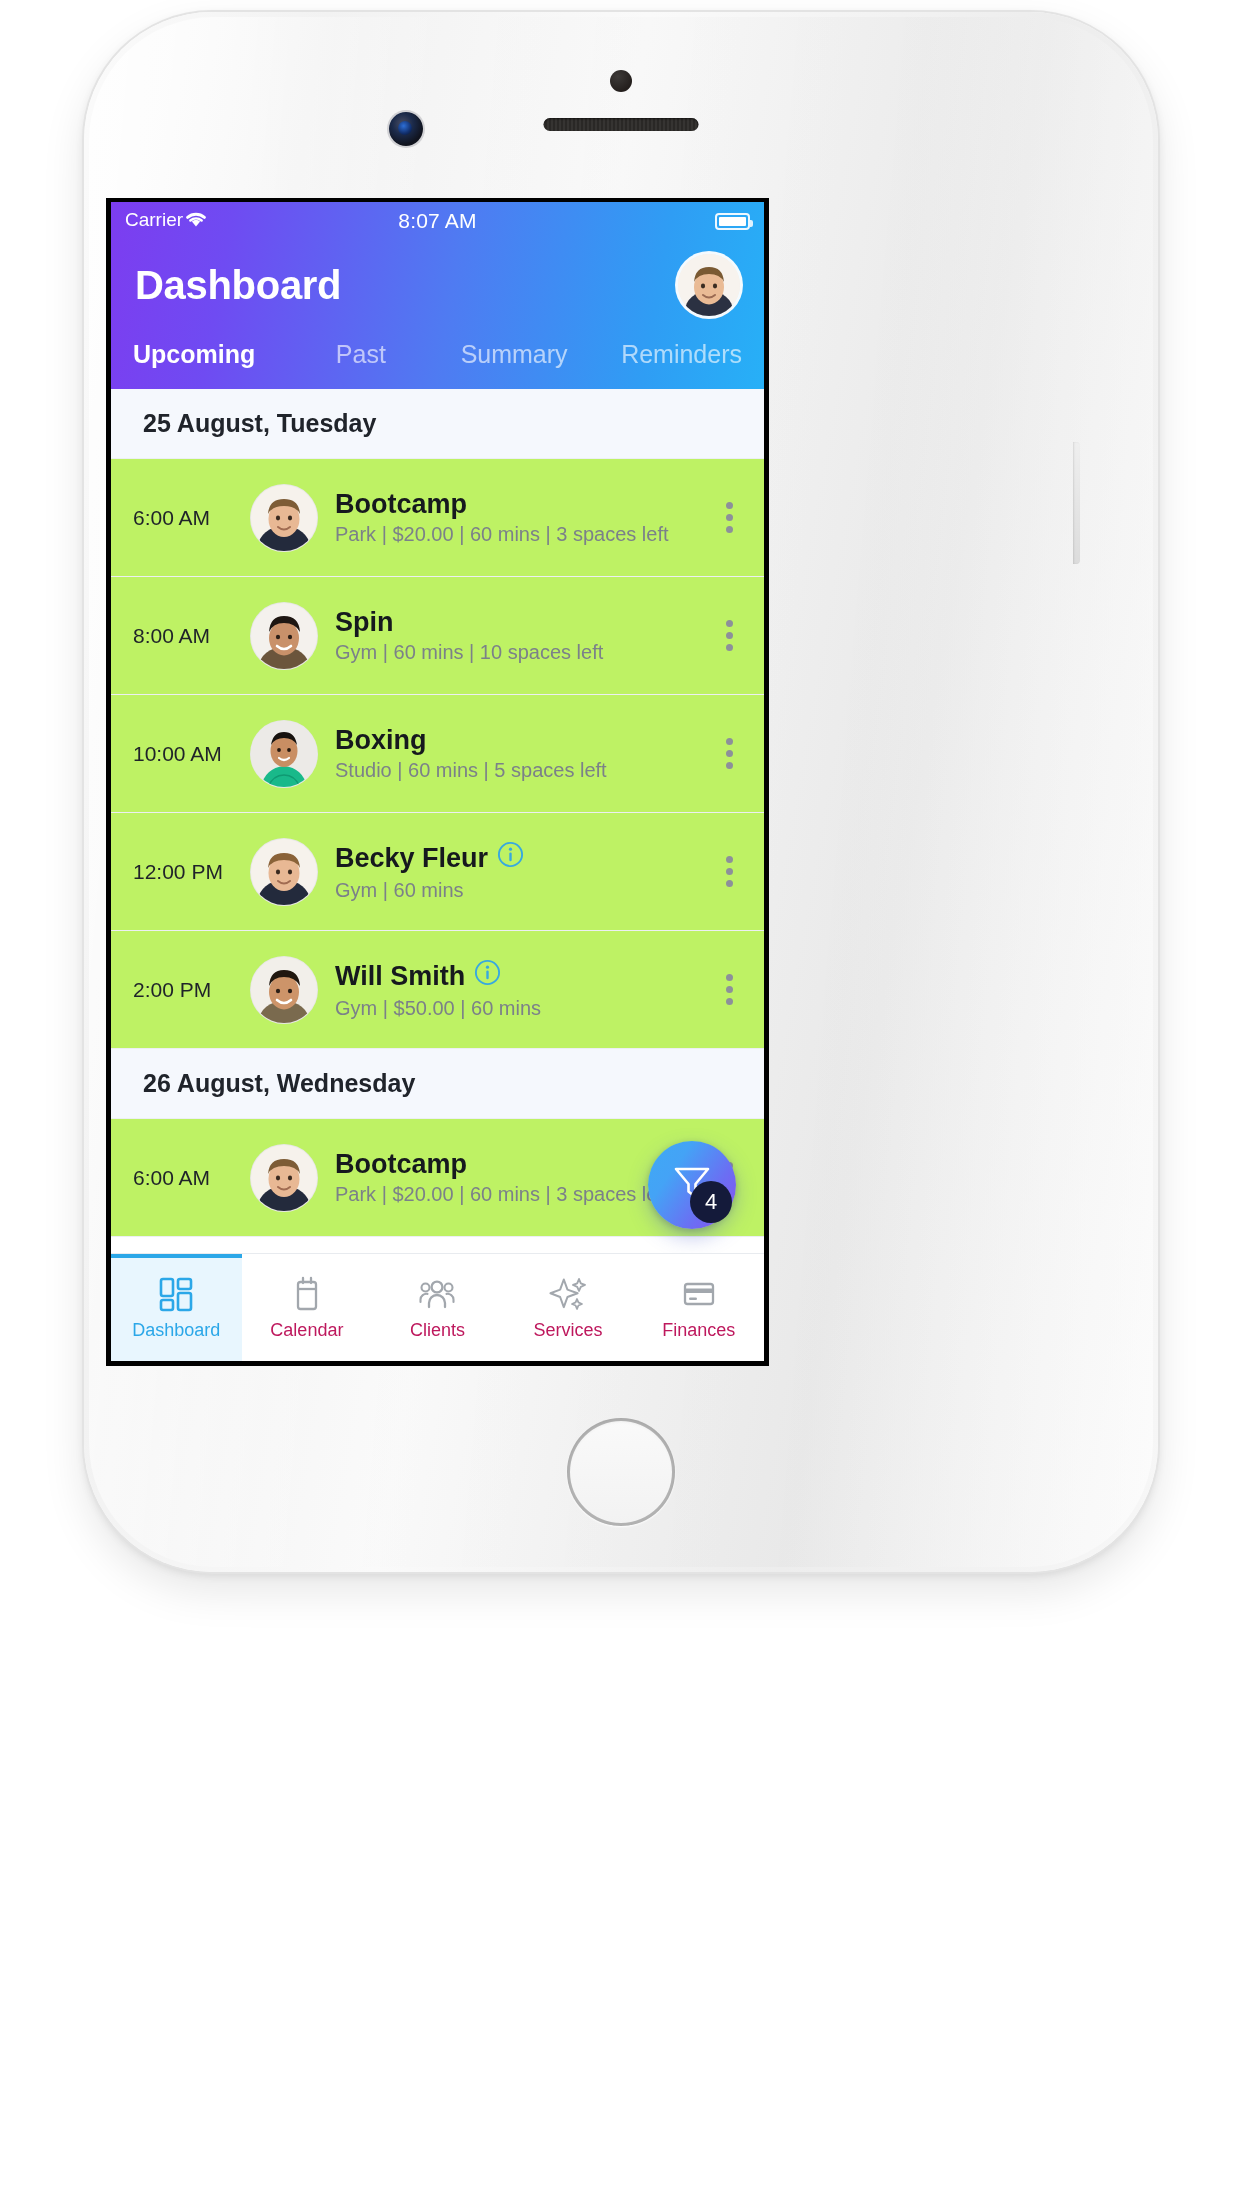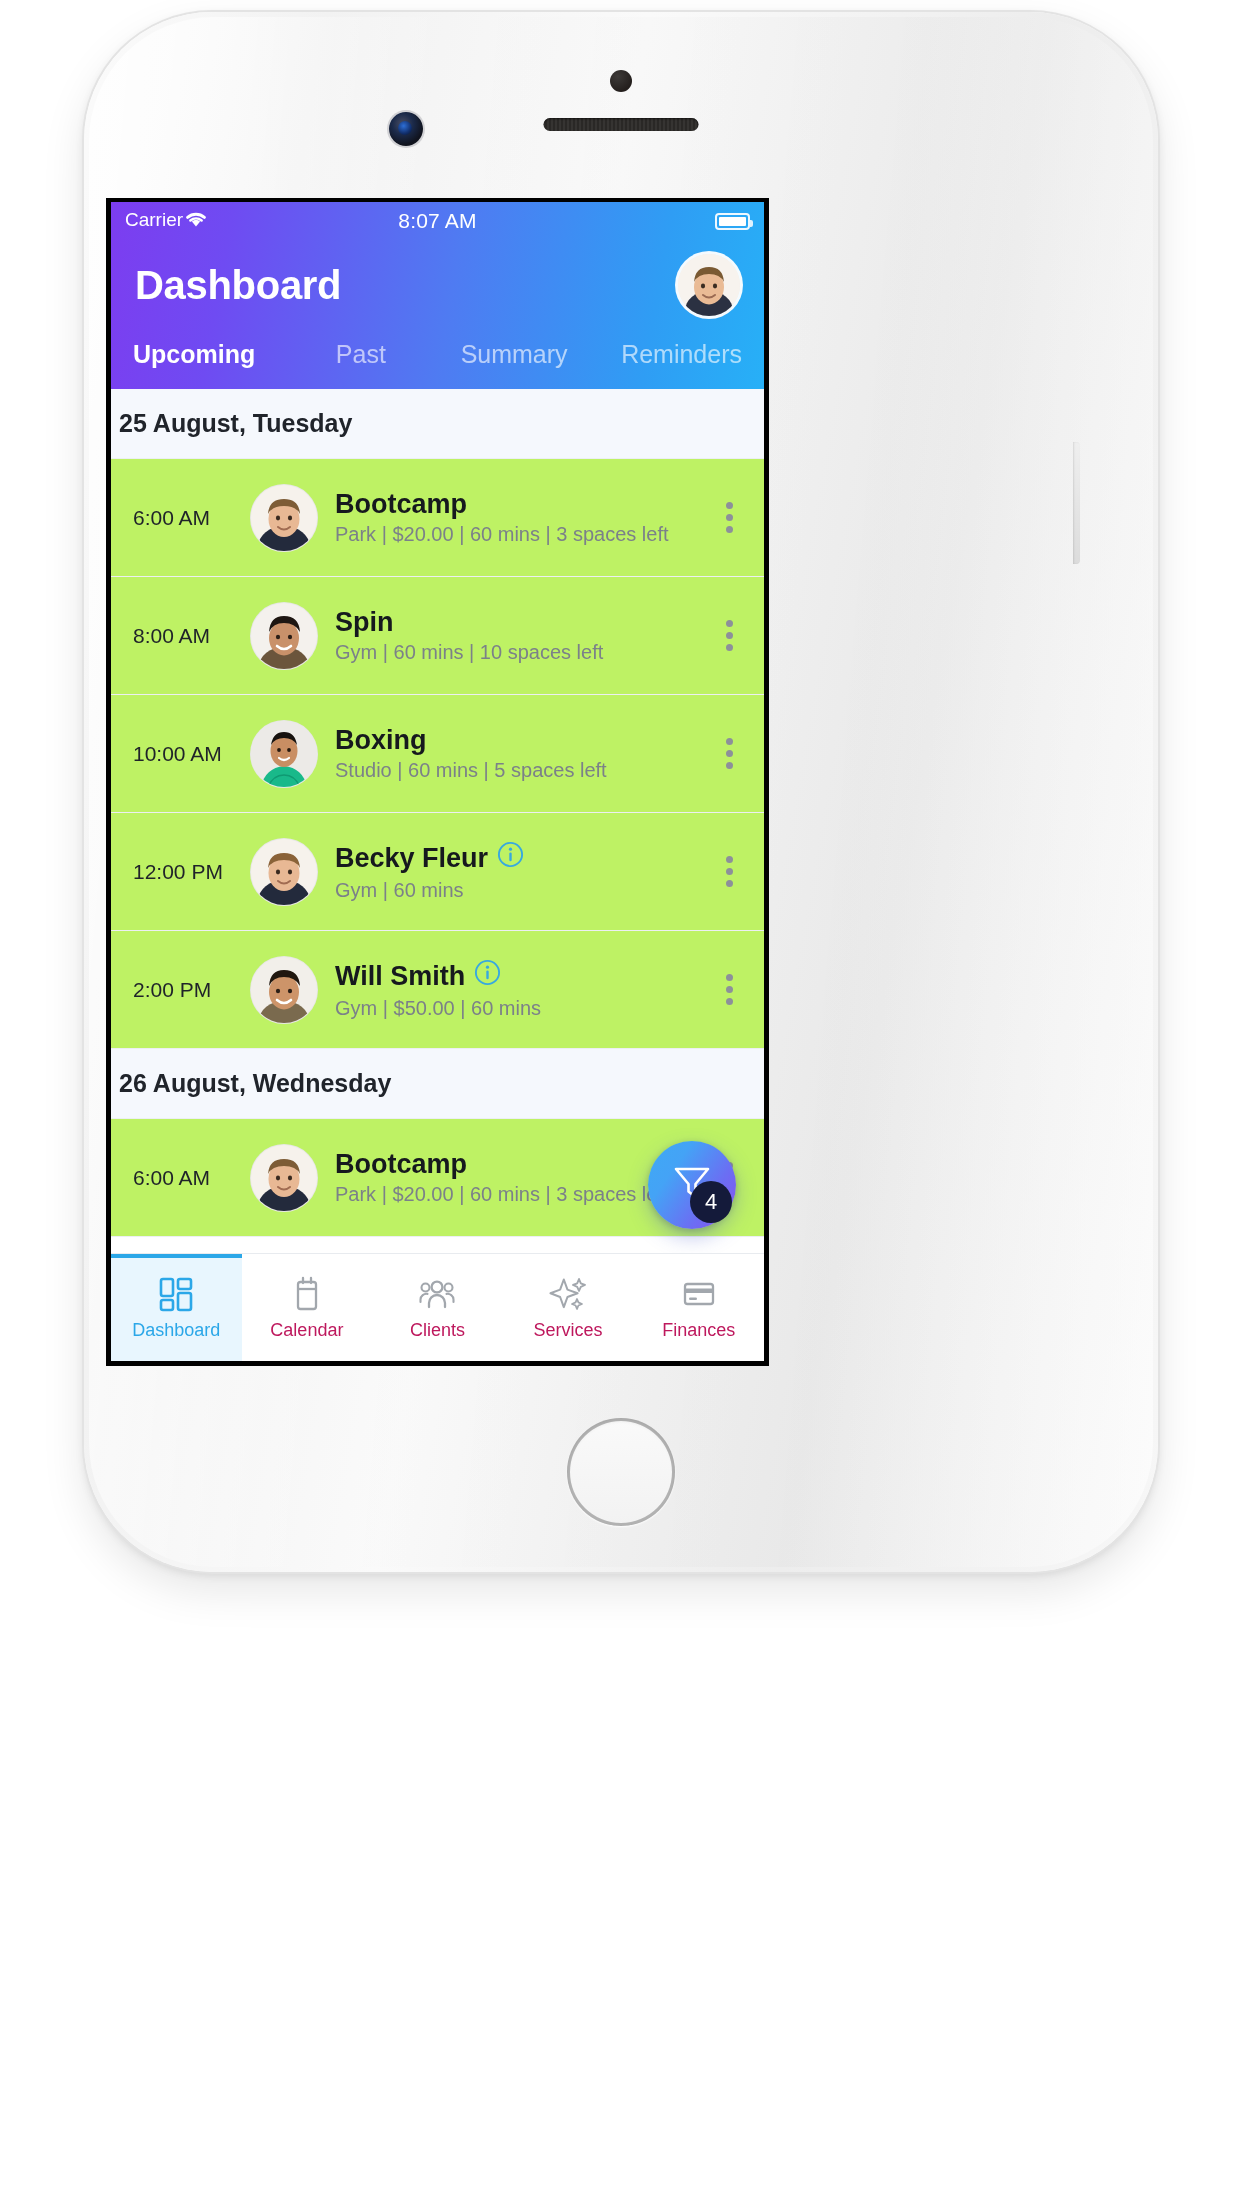--- a/index.html
+++ b/index.html
@@ -170,21 +170,21 @@
 
   
   .list {
     flex:1 1 auto;
     background:#fff;
     overflow:hidden;
     position:relative;
   }
   .date-header {
     background:#f5f8fd;
-    padding:20px 8px;
+    padding:20px 32px;
     font-size:25px;
     font-weight:700;
     color:#20242b;
     border-bottom:1px solid #eceff3;
   }
   .row {
     display:flex; align-items:center;
     padding:20px 18px 20px 22px;
     border-bottom:1px solid #eceff3;
     min-height:118px;

